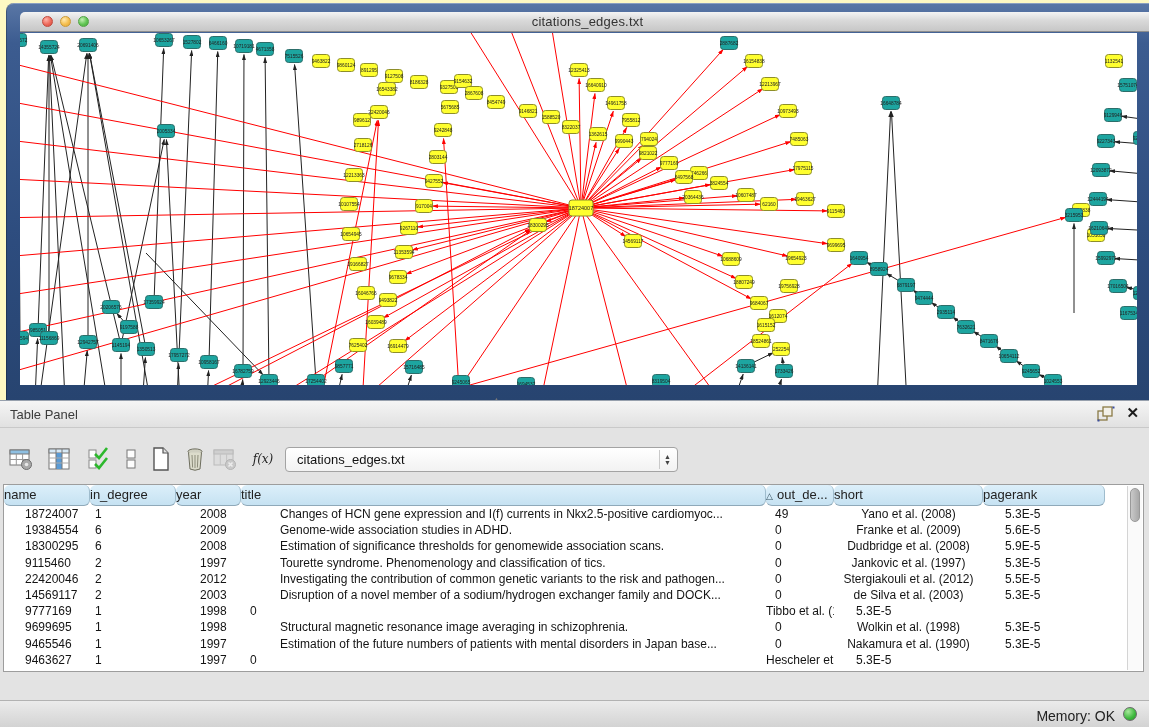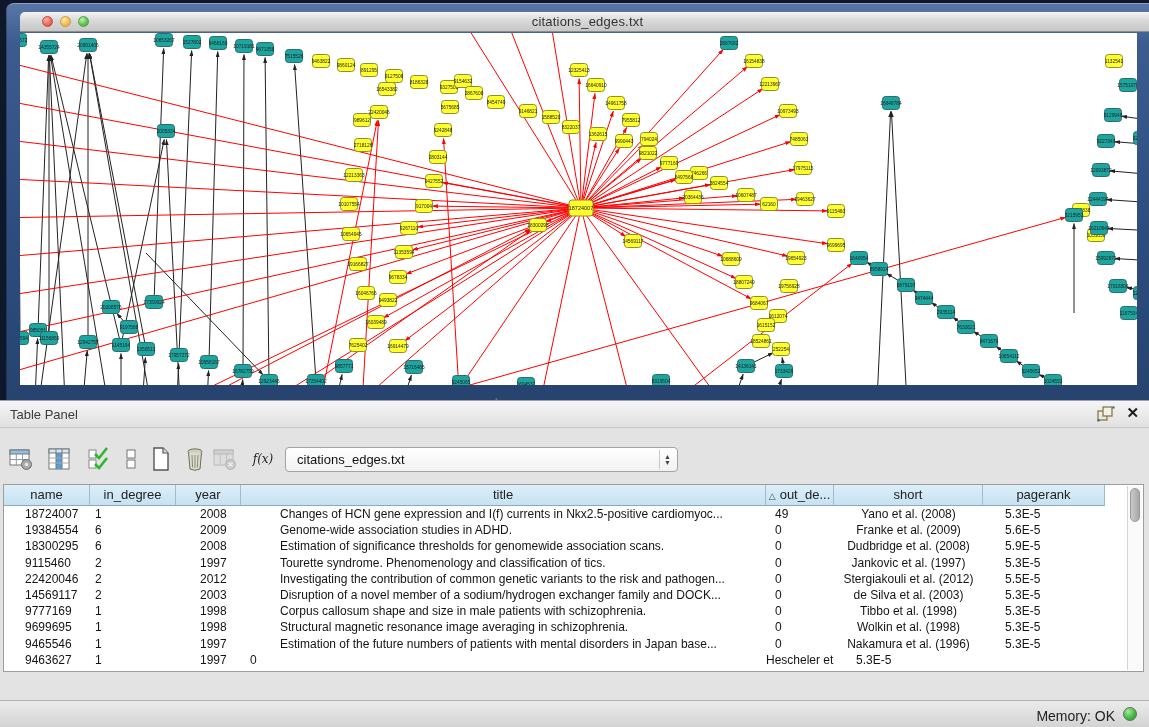--- a/index.html
+++ b/index.html
@@ -1,19 +1,19 @@
 <!DOCTYPE html>
 <html><head>
 <meta charset="utf-8">
 <style>
   * { margin:0; padding:0; box-sizing:border-box; }
   html,body { background:#bfbfbf; }
   .screen {
     position:relative; width:1149px; height:727px; overflow:hidden;
-    background:#0f172a; font-family:"Liberation Sans", sans-serif;
+    background:#fef9c3; font-family:"Liberation Sans", sans-serif;
   }
   
   .net-frame {
     position:absolute; left:6px; top:3px; width:1143px; height:397px;
     background:linear-gradient(180deg,#5a77a6 0%, #3c5c90 10%, #2d4c7e 60%, #274470 100%);
     border-radius:8px 0 0 0;
     box-shadow:inset 0 1px 0 rgba(255,255,255,.3), inset 1px 0 0 rgba(0,0,0,.25);
   }
   .titlebar {
     position:absolute; left:14px; top:9px; width:1135px; height:20px;
@@ -63,21 +63,21 @@
   }
   
   .table-wrap {
     position:absolute; left:3px; top:83px; width:1141px; height:188px;
     background:#fff; border:1px solid #9d9d9d;
   }
   .tgrid { display:grid; grid-template-columns:86px 86px 65px 525px 68px 149px 122px 1fr; }
   .thead { height:21px; }
   .th {
     background:linear-gradient(#dceffa,#c6e2f2); border-right:1px solid #9fbccd; border-bottom:1px solid #8fa9b9;
-    font-size:13px; color:#222; text-align:center; line-height:20px; overflow:hidden; white-space:nowrap;
+    font-size:13px; color:#222; text-align:left; line-height:20px; overflow:hidden; white-space:nowrap;border-radius:6px;
   }
   .th.filler { background:transparent; border-right:none; border-bottom:none; }
   .sort-tri { font-size:9px; color:#35505f; margin-right:4px; }
   .trow { height:16.2px; }
   .td {
     font-size:12px; color:#141414; line-height:16px; white-space:nowrap; overflow:hidden;
   }
   .td.a0 { padding-left:21px; } .td.a1 { padding-left:5px; } .td.a2 { padding-left:24px; }
   .td.a3 { padding-left:39px; } .td.a4 { padding-left:9px; } .td.a5 { text-align:center; }
   .td.a6 { padding-left:22px; }
@@ -672,21 +672,20 @@
             <div class="td a3">Disruption of a novel member of a sodium/hydrogen exchanger family and DOCK...</div>
             <div class="td a4">0</div>
             <div class="td a5">de Silva et al. (2003)</div>
             <div class="td a6">5.3E-5</div>
             <div class="td"></div>
           </div>
           <div class="tgrid trow">
             <div class="td a0">9777169</div>
             <div class="td a1">1</div>
             <div class="td a2">1998</div>
-            <div class="td a3">Corpus callosum shape and size in male patients with schizophrenia.</div>
             <div class="td a4">0</div>
             <div class="td a5">Tibbo et al. (1998)</div>
             <div class="td a6">5.3E-5</div>
             <div class="td"></div>
           </div>
           <div class="tgrid trow">
             <div class="td a0">9699695</div>
             <div class="td a1">1</div>
             <div class="td a2">1998</div>
             <div class="td a3">Structural magnetic resonance image averaging in schizophrenia.</div>
@@ -694,21 +693,21 @@
             <div class="td a5">Wolkin et al. (1998)</div>
             <div class="td a6">5.3E-5</div>
             <div class="td"></div>
           </div>
           <div class="tgrid trow">
             <div class="td a0">9465546</div>
             <div class="td a1">1</div>
             <div class="td a2">1997</div>
             <div class="td a3">Estimation of the future numbers of patients with mental disorders in Japan base...</div>
             <div class="td a4">0</div>
-            <div class="td a5">Nakamura et al. (1996)</div>
+            <div class="td a5">Nakamura et al. (1990)</div>
             <div class="td a6">5.3E-5</div>
             <div class="td"></div>
           </div>
           <div class="tgrid trow">
             <div class="td a0">9463627</div>
             <div class="td a1">1</div>
             <div class="td a2">1997</div>
             <div class="td a4">0</div>
             <div class="td a5">Hescheler et al. (1997)</div>
             <div class="td a6">5.3E-5</div>

